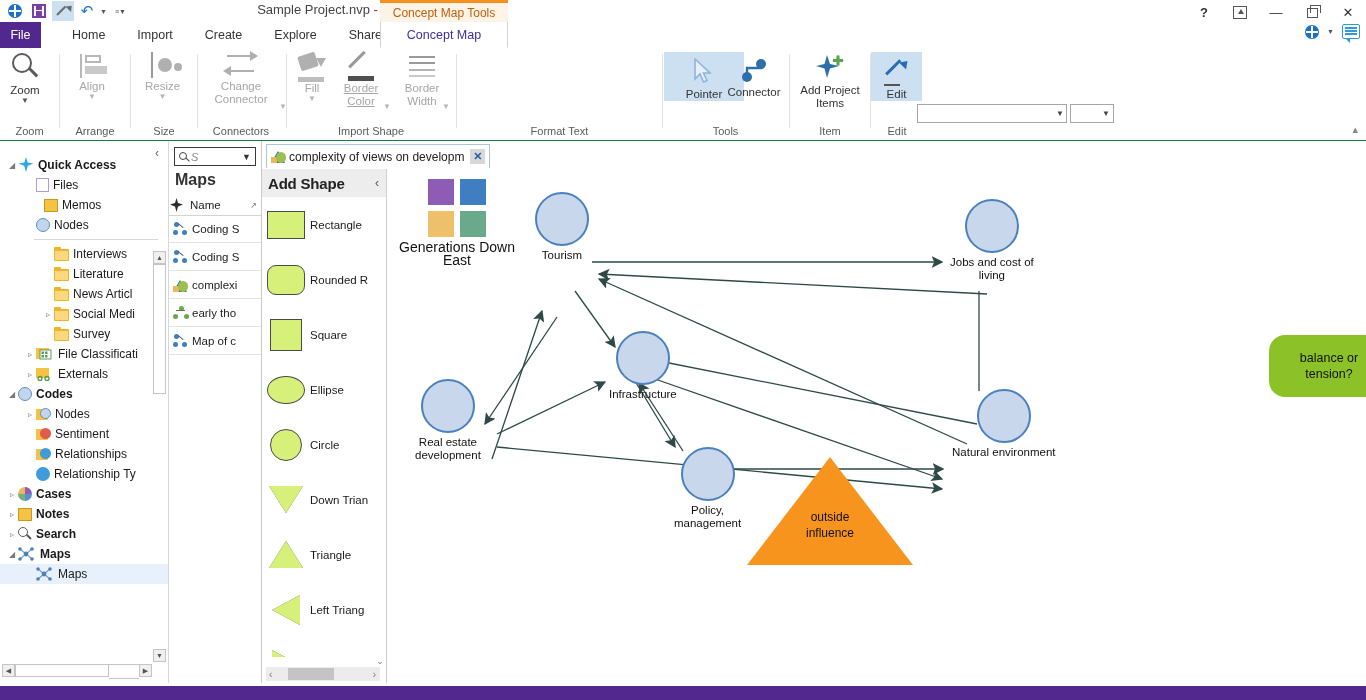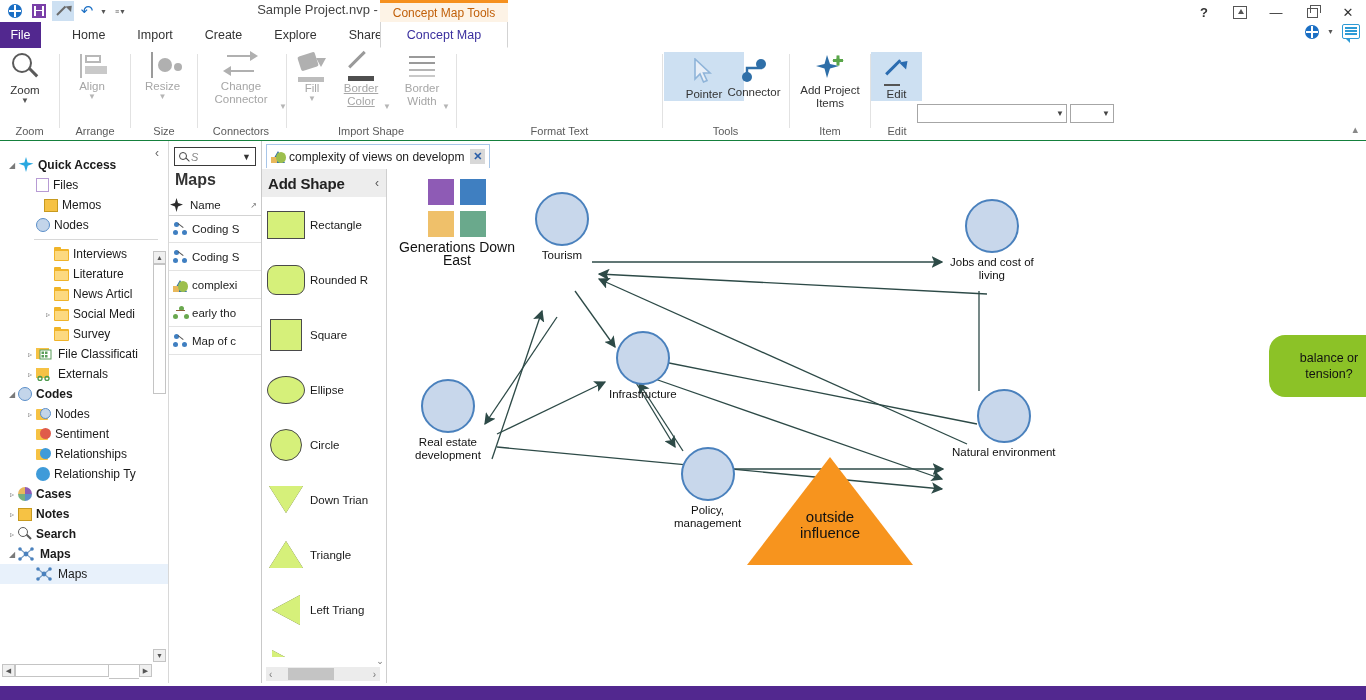--- a/index.html
+++ b/index.html
@@ -222,21 +222,21 @@
   
   .canvas{position:absolute;left:125px;top:28px;width:979px;height:514px;background:#fff;overflow:hidden;}
   .cnode{position:absolute;display:flex;flex-direction:column;align-items:center;}
   .cnode .circ{width:54px;height:54px;border-radius:50%;background:#c8d7eb;border:2.5px solid #4a81bd;box-sizing:border-box;}
   .cnode .lab{margin-top:3px;font-size:11.5px;color:#111;text-align:center;line-height:13px;white-space:nowrap;}
   .gen-icon{position:absolute;display:flex;flex-direction:column;align-items:center;}
   .gen-grid{display:grid;grid-template-columns:26px 26px;grid-template-rows:26px 26px;gap:6px;}
   .gen-grid div{width:26px;height:26px;}
   .gen-lab{margin-top:4px;font-size:14px;color:#111;text-align:center;line-height:13px;width:120px;}
   .pill{position:absolute;background:#8cc227;border-radius:16px;display:flex;align-items:center;justify-content:center;text-align:center;font-size:12.5px;line-height:16px;color:#111;}
-  .tri-label{position:absolute;text-align:center;font-size:15px;line-height:16px;color:#111;}
+  .tri-label{position:absolute;text-align:center;font-size:12px;line-height:16px;color:#111;}
   
   .statusbar{position:absolute;left:0;bottom:0;width:1366px;height:14px;background:#52288f;}
   .hsplit{position:absolute;left:0;top:683px;width:1366px;height:3px;background:#fff;}
 </style>
 </head>
 <body>
 
 <div class="app">
 
   <div class="titlebar">

